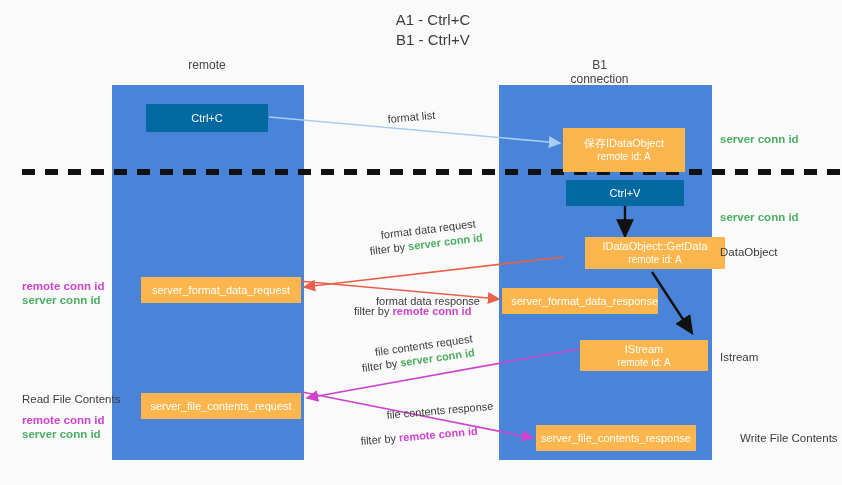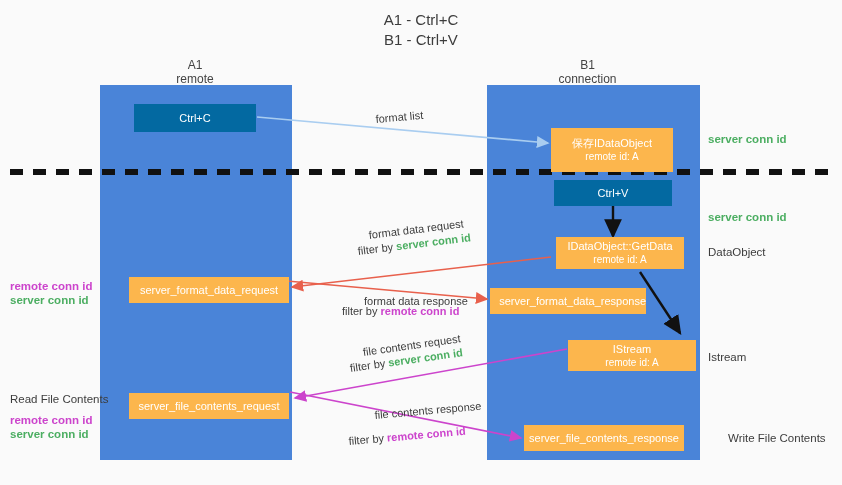--- a/index.html
+++ b/index.html
@@ -5,21 +5,21 @@
   * { box-sizing: border-box; }
   html, body { margin:0; padding:0; }
   body {
     width: 842px; height: 485px;
     background: #fafafa;
     font-family: "Liberation Sans", sans-serif;
     position: relative;
     overflow: hidden;
     color: #3c3c3c;
   }
-  #stage { position:absolute; inset:0; }
+  #stage { position:absolute; inset:0;margin-left:12px; }
   svg.wires { position:absolute; left:0; top:0; width:842px; height:485px; pointer-events:none; }
 
   .title {
     position:absolute; left:0; top:10px; width:842px;
     text-align:center; font-size:15px; line-height:20px; color:#3c3c3c;
   }
   .col-head {
     position:absolute; text-align:center; font-size:12px; line-height:14px; color:#444;
   }
   .lane {
@@ -52,21 +52,20 @@
 <body>
 
 <div id="stage">
 
   <div class="title">
     <div>A1 - Ctrl+C</div>
     <div>B1 - Ctrl+V</div>
   </div>
 
   <div class="col-head" style="left:130px; top:58px; width:130px;">
-    <div>A1</div>
     <div>remote</div>
   </div>
   <div class="col-head" style="left:520px; top:58px; width:135px;">
     <div>B1</div>
     <div>connection</div>
   </div>
 
   <div class="lane" style="left:100px; top:85px; width:192px; height:375px;"></div>
   <div class="lane" style="left:487px; top:85px; width:213px; height:375px;"></div>
 
@@ -109,21 +108,21 @@
 
   <div class="node orange" style="left:551px; top:128px; width:122px; height:44px;">
     <div>保存IDataObject</div>
     <div class="l2">remote id: A</div>
   </div>
 
   <div class="node green" style="left:554px; top:180px; width:118px; height:26px;">
     <div>Ctrl+V</div>
   </div>
 
-  <div class="node orange" style="left:556px; top:237px; width:128px; height:32px;">
+  <div class="node orange" style="left:573px; top:237px; width:140px; height:32px;">
     <div>IDataObject::GetData</div>
     <div class="l2">remote id: A</div>
   </div>
 
   <div class="node orange" style="left:129px; top:277px; width:160px; height:26px;">
     <div>server_format_data_request</div>
   </div>
 
   <div class="node orange" style="left:490px; top:288px; width:156px; height:26px;align-items:flex-end;">
     <div>server_format_data_response</div>

